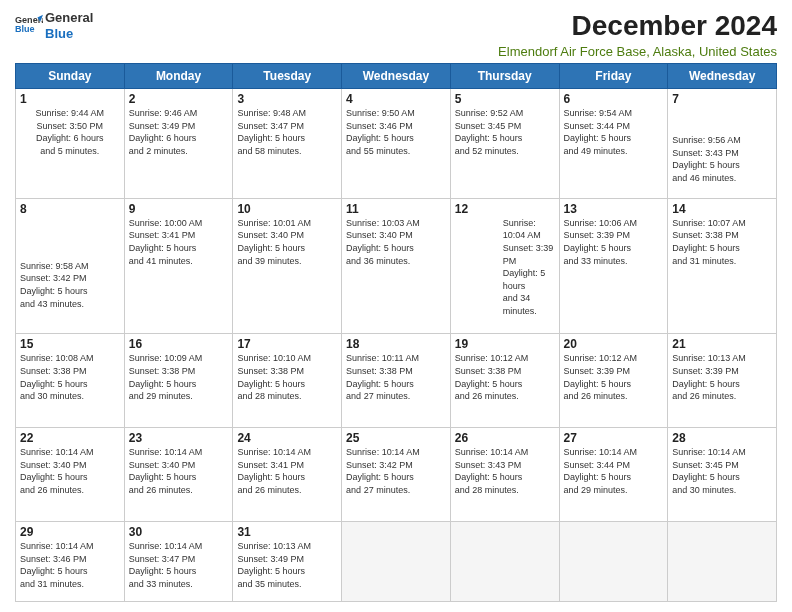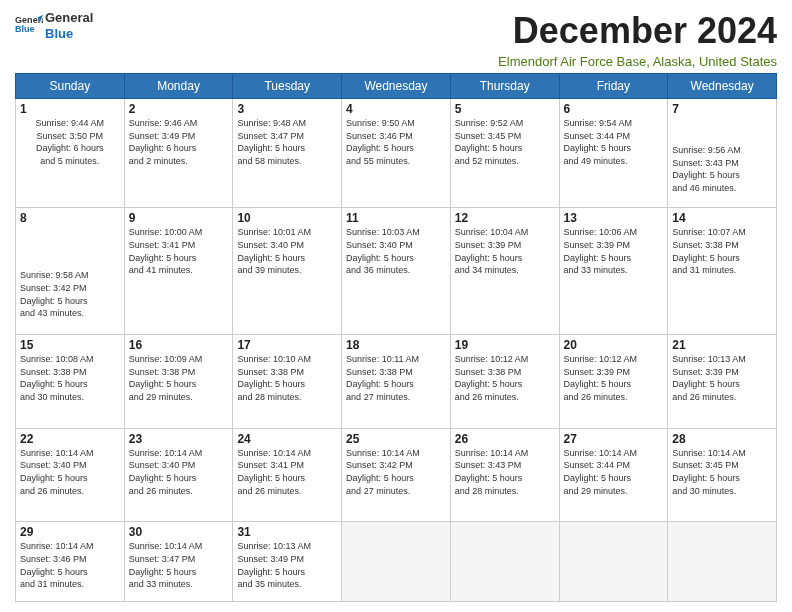--- a/index.html
+++ b/index.html
@@ -29,21 +29,21 @@
       gap: 2px;
     }
     .logo-icon {
       width: 28px;
       height: 28px;
     }
     .title-block {
       text-align: right;
     }
     .month-title {
-      font-size: 36px;
+      font-size: 28px;
       font-weight: bold;
       color: #222;
     }
     .subtitle {
       font-size: 13px;
       color: #4d7c0f;
       margin-top: 2px;
     }
     .calendar {
       flex: 1;
@@ -51,21 +51,21 @@
       border-collapse: collapse;
       width: 100%;
       table-layout: fixed;
     }
     .calendar th {
       background-color: #2e74b5;
       color: #fff;
       text-align: center;
       padding: 5px 12px;
       font-size: 12px;
-      font-weight: normal;
+      font-weight: bold;
       border: 1px solid #1a5a9a;
     }
     .calendar td {
       vertical-align: top;
       border: 1px solid #ccc;
       padding: 3px 4px;
       font-size: 9.5px;
       color: #222;
       background: #fff;
       height: 85px;
@@ -199,21 +199,21 @@
           </td>
           <td>
             <span class="day-number">11</span>
             <div class="day-info" style="white-space: pre-line;">Sunrise: 10:03 AM
 Sunset: 3:40 PM
 Daylight: 5 hours
 and 36 minutes.</div>
           </td>
           <td>
             <span class="day-number">12</span>
-            <div class="day-info" style="white-space: pre-line;">Sunrise: 10:04 AM
+            <div class="day-info" style="white-space: pre-line; margin-left: 48px;">Sunrise: 10:04 AM
 Sunset: 3:39 PM
 Daylight: 5 hours
 and 34 minutes.</div>
           </td>
           <td>
             <span class="day-number">13</span>
             <div class="day-info" style="white-space: pre-line;">Sunrise: 10:06 AM
 Sunset: 3:39 PM
 Daylight: 5 hours
 and 33 minutes.</div>

